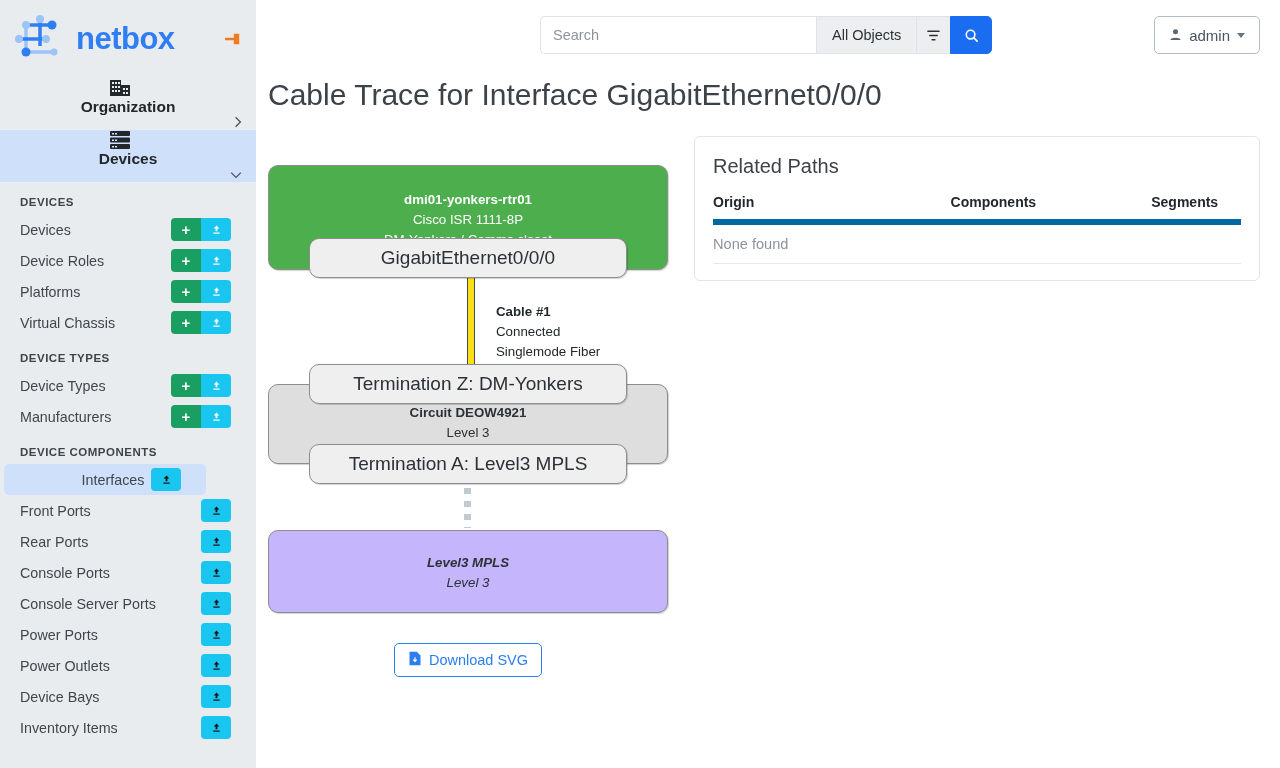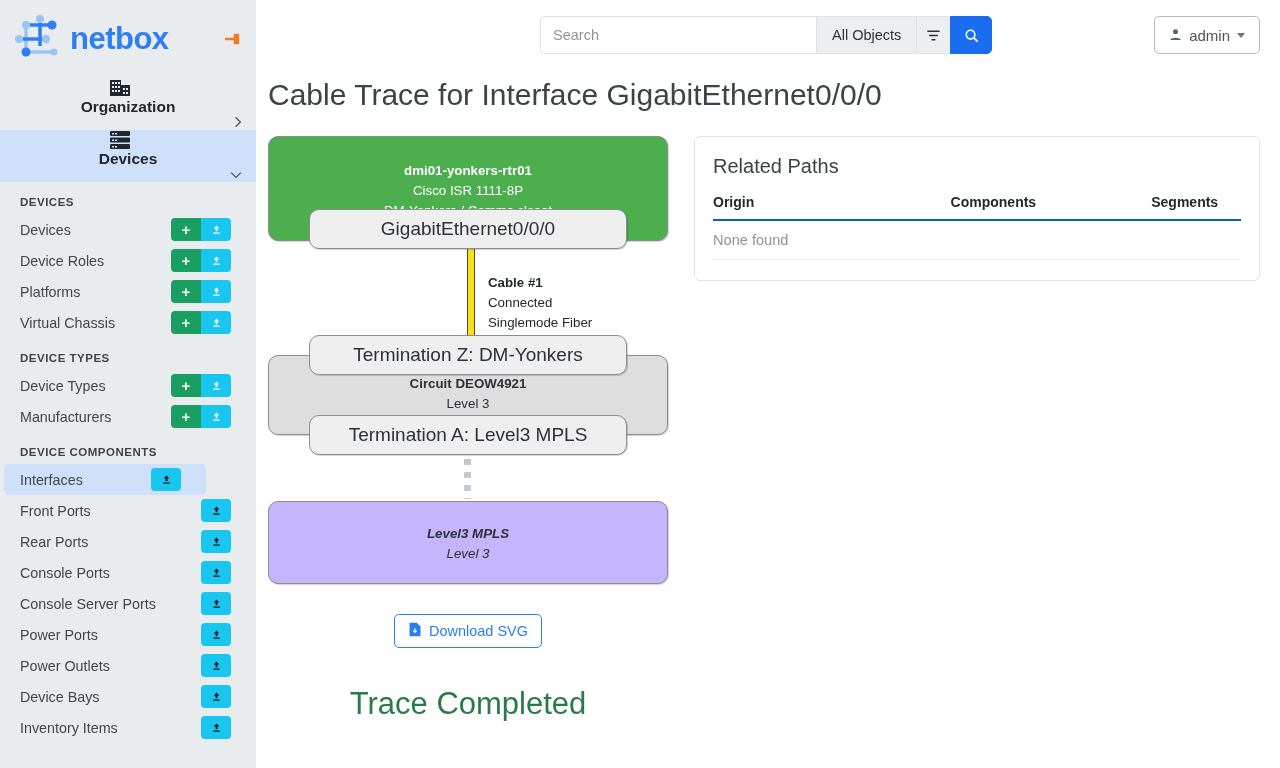--- a/index.html
+++ b/index.html
@@ -19,20 +19,21 @@
   .sidebar {
     width: 256px; min-width: 256px; height: 768px;
     background: #e9ecef;
     overflow: hidden;
     position: relative;
   }
   .brand {
     height: 78px;
     display: flex; align-items: center;
     padding: 0 16px 0 14px;
+    gap: 6px;
   }
   .brand-logo { width: 54px; height: 50px; flex: 0 0 auto; }
   .brand-word {
     font-size: 31px; font-weight: 700; letter-spacing: -0.5px;
     color: #2f7ef3; margin-left: 2px;
   }
   .brand-pin { margin-left: auto; width: 18px; height: 18px; }
 
   .nav-group {
     display: flex; align-items: center;
@@ -51,21 +52,21 @@
     color: #3d4449; padding: 14px 0 6px 20px; text-transform: uppercase;
   }
 
   .nav-item {
     position: relative;
     display: flex; align-items: center;
     height: 31px; margin: 0 0 0 0; padding-left: 20px;
     font-size: 14.3px; color: #3f464c; cursor: pointer;
   }
   .nav-item .lbl { flex: 1 1 auto; }
-  .nav-item.sel { background: #cfe0fb; border-radius: 5px; margin-left: 4px; margin-right: 50px; padding-left: 16px; }
+  .nav-item.sel { background: #cfe0fb; border-radius: 5px; margin-left: 4px; margin-right: 50px; padding-left: 16px; text-align: center; }
 
   .btn-pair { position: absolute; right: 25px; top: 4px; display: flex; height: 23px; }
   .btn-pair.single { right: 25px; }
   .mini-btn {
     width: 30px; height: 23px;
     display: flex; align-items: center; justify-content: center;
     color: #ffffff; font-size: 13px; line-height: 1; border: none; padding: 0;
     cursor: pointer;
   }
   .mini-add { background: #1b9e62; border-radius: 4px 0 0 4px; font-size: 15px; font-weight: 700; }
@@ -124,21 +125,21 @@
   .user-btn svg { width: 13px; height: 13px; }
   .caret { width: 0; height: 0; border-left: 4.5px solid transparent; border-right: 4.5px solid transparent; border-top: 5px solid #6a737c; }
 
   .page-title {
     font-size: 30px; font-weight: 400; color: #3b4248;
     padding: 6px 0 0 12px; margin: 0 0 0 0; line-height: 1.25;
   }
   .content { display: flex; padding: 22px 20px 0 12px; gap: 26px; }
 
   
-  .trace-col { width: 400px; flex: 0 0 400px; position: relative; }
+  .trace-col { width: 400px; flex: 0 0 400px; position: relative; margin-top: 29px; }
 
   .node {
     position: relative;
     border-radius: 10px;
     border: 1px solid #8d8d8d;
     box-shadow: 1px 1px 1px rgba(0,0,0,.18);
     text-align: center;
     padding: 12px 10px;
   }
   .node .n1 { font-size: 13.3px; font-weight: 700; line-height: 20px; }
@@ -152,21 +153,21 @@
     position: relative; z-index: 3;
   }
   .node-termbox .n1 { font-size: 19px; font-weight: 400; }
 
   .cable-zone { position: relative; height: 118px; }
   .cable-line {
     position: absolute; left: 199px; top: 0; width: 8px; height: 118px;
     background: #f7e017; border-left: 1px solid #4b4b4b; border-right: 1px solid #4b4b4b;
     box-sizing: border-box;
   }
-  .cable-info { position: absolute; left: 220px; top: 24px; text-align: left; }
+  .cable-info { position: absolute; left: 228px; top: 24px; text-align: left; }
   .cable-info .c1 { font-size: 13.3px; font-weight: 700; line-height: 20px; color: #23282c; }
   .cable-info .c2 { font-size: 13.3px; font-weight: 400; line-height: 20px; color: #23282c; }
 
   .node-circuit {
     background: #dedede; color: #2c3137;
     height: 80px; margin-top: -20px; padding-top: 18px; z-index: 1;
   }
 
   .dot-zone { position: relative; height: 46px; }
   .dot-line {
@@ -197,21 +198,21 @@
   .card {
     flex: 1 1 auto; max-width: 566px;
     border: 1px solid #e2e5e8; border-radius: 6px;
     background: #fff; padding: 18px 18px 22px 18px;
     height: 145px;
   }
   .card-title { font-size: 20px; font-weight: 400; color: #3b4248; padding: 0 0 16px 0; }
   table.paths { width: 100%; border-collapse: collapse; }
   table.paths th {
     text-align: left; font-size: 14px; font-weight: 700; color: #23282c;
-    padding: 0 0 9px 0; border-bottom: 2px solid #0369a1;
+    padding: 0 0 9px 0; border-bottom: 6px solid #0369a1;
   }
   table.paths td {
     font-size: 14.6px; color: #8d9499; padding: 11px 0 11px 0;
     border-bottom: 1px solid #e6e9ec;
   }
   .col-origin { width: 45%; }
   .col-dest { width: 38%; }
 </style>
 </head>
 <body>
@@ -556,21 +557,20 @@
             <span>
               <svg viewBox="0 0 14 15">
                   <path d="M1.5 0.8 H8.8 L12.5 4.4 V14.2 H1.5 Z" fill="#2b7ef0"></path>
                   <path d="M7 6.2 V10.2 M5.2 8.6 L7 10.4 L8.8 8.6" stroke="#fff" stroke-width="1.2" fill="none"></path>
                 </svg>
             </span>
             <span>Download SVG</span>
           </button>
         </div>
 
-        <div class="trace-status">Trace Completed</div>
       </div>
 
       <div class="card">
         <div class="card-title">Related Paths</div>
         <table class="paths">
           <thead>
             <tr>
               <th class="col-origin">Origin</th>
               <th class="col-dest">Components</th>
               <th>Segments</th>

